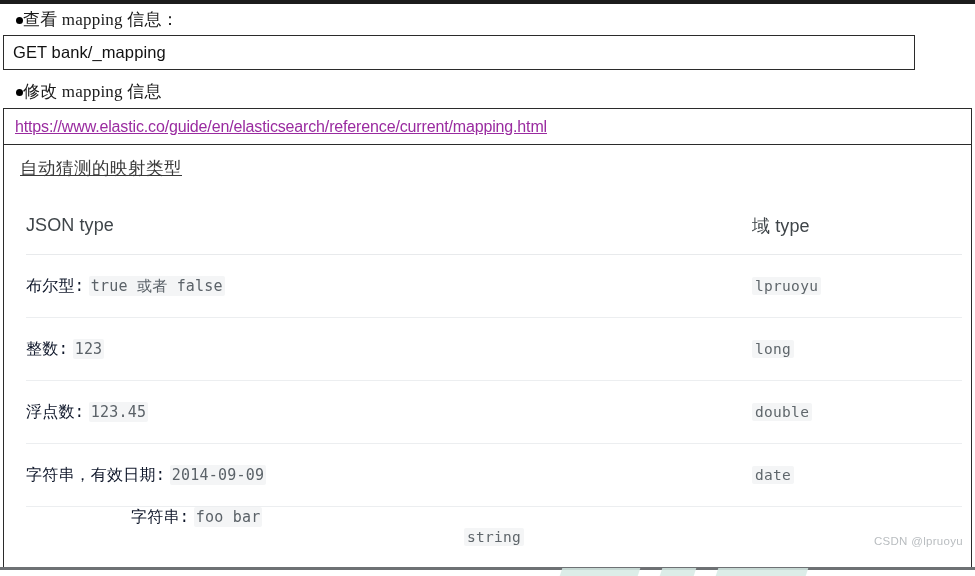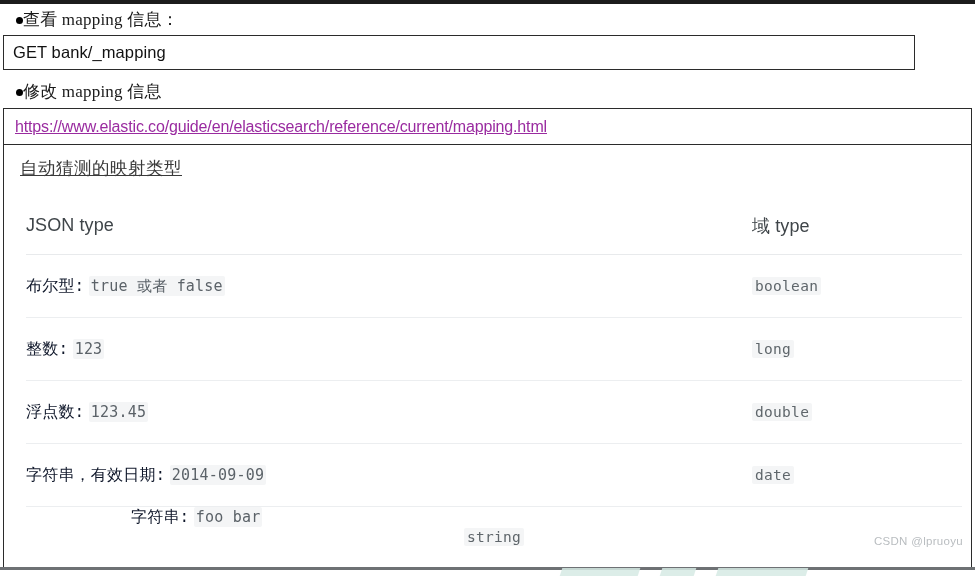--- a/index.html
+++ b/index.html
@@ -230,21 +230,21 @@
         <span class="hdr-text">域 type</span>
       </div>
     </div>
 
     <div class="map-row">
       <div class="cell-left">
         <span class="desc">布尔型:</span>
         <span class="mono">true 或者 false</span>
       </div>
       <div class="cell-right">
-        <span class="type-val">boolean</span>
+        <span class="type-val">lpruoyu</span>
       </div>
     </div>
 
     <div class="map-row">
       <div class="cell-left">
         <span class="desc">整数:</span>
         <span class="mono">123</span>
       </div>
       <div class="cell-right">
         <span class="type-val">long</span>

